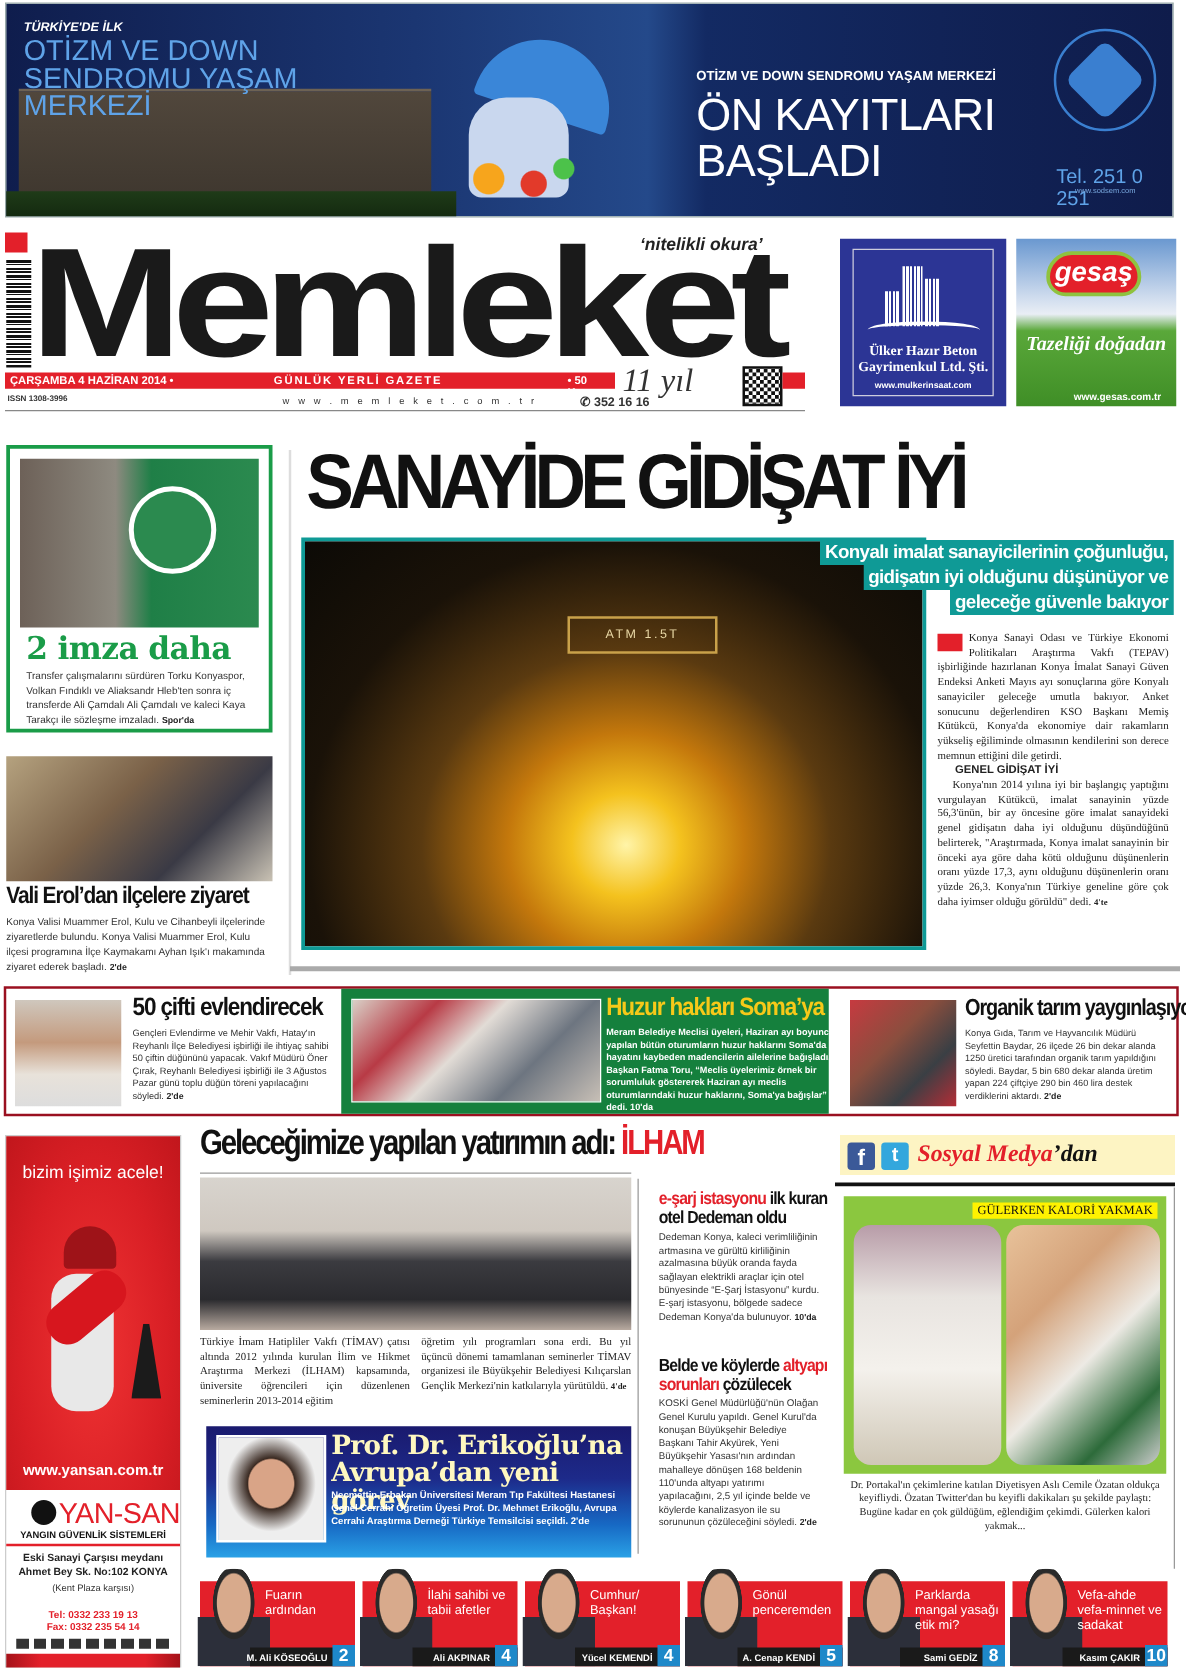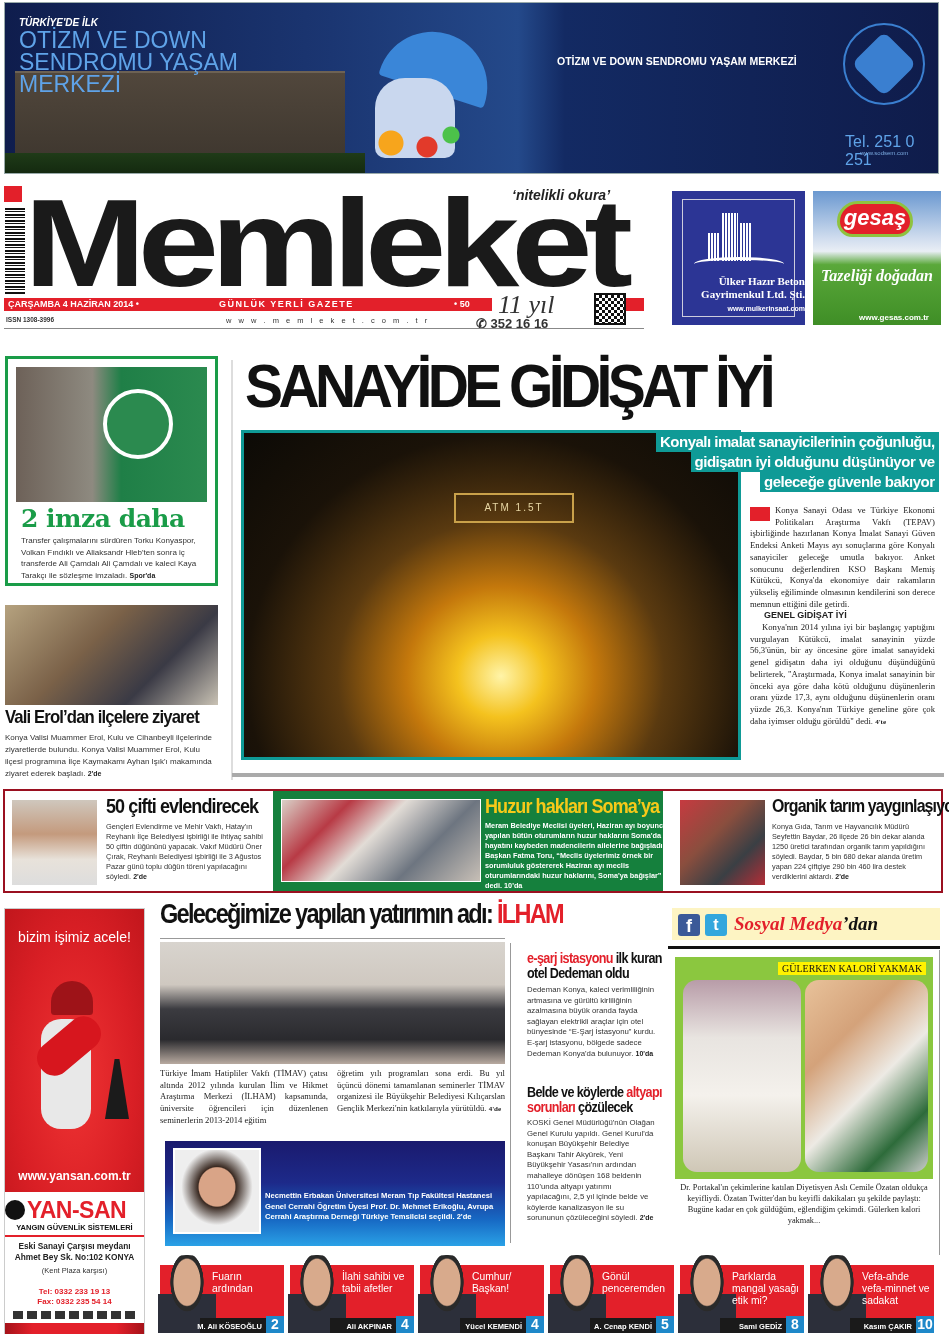--- a/index.html
+++ b/index.html
@@ -25,26 +25,26 @@
 .barcode{left:5px;top:208px;width:20px;height:86px;background:repeating-linear-gradient(180deg,#111 0 2px,#fff 2px 3px,#111 3px 4px,#fff 4px 6px)}
 #logo{left:24px;top:172px;font-size:124px;font-weight:bold;letter-spacing:-7px;color:#1a1a1a;transform:scaleX(1.18);transform-origin:left top;font-family:"Liberation Sans",sans-serif}
 #slogan{left:512px;top:187px;font-style:italic;font-weight:bold;font-size:14px;color:#222}
 #redbar{left:4px;top:298px;width:488px;height:13px;background:#e3202a;color:#fff;font-size:9px;font-weight:bold}
 #redbar .date{left:4px;top:1px}
 #redbar .type{left:215px;top:1px;letter-spacing:1.5px}
 #redbar .price{left:450px;top:1px}
 #redbar2{left:626px;top:298px;width:18px;height:13px;background:#e3202a}
 #issn{left:6px;top:316px;font-size:6.5px;color:#333;font-weight:bold}
 #web{left:226px;top:316px;font-size:7.5px;letter-spacing:2.5px;color:#333}
-#phone{left:476px;top:316px;font-size:13px;font-weight:bold;color:#333}
+#phone{left:464px;top:316px;font-size:10px;font-weight:bold;color:#333}
 #yil{left:498px;top:290px;font-size:26px;font-style:italic;font-family:"Liberation Serif",serif;color:#333}
 #qr{left:594px;top:293px;width:32px;height:32px;background:repeating-conic-gradient(#111 0 25%,#fff 0 50%) 0 0/6px 6px;border:2px solid #111}
 #mastline{left:4px;top:328px;width:640px;height:1px;background:#888}
 
-#ad-ulker{left:672px;top:191px;width:133px;height:134px;background:#2c3595;color:#fff;text-align:right;font-family:"Liberation Serif",serif}
+#ad-ulker{left:672px;top:191px;width:133px;height:134px;background:#2c3595;color:#fff;text-align:center;font-family:"Liberation Serif",serif}
 #ad-ulker .frame{position:absolute;left:10px;top:8px;width:113px;height:118px;border:1px solid #ccd}
 #ad-ulker .tower{position:absolute;left:50px;top:22px;width:16px;height:48px;background:repeating-linear-gradient(90deg,#fff 0 2px,#2c3595 2px 3px)}
 #ad-ulker .tower2{position:absolute;left:68px;top:32px;width:12px;height:38px;background:repeating-linear-gradient(90deg,#fff 0 2px,#2c3595 2px 3px)}
 #ad-ulker .tower3{position:absolute;left:36px;top:42px;width:12px;height:28px;background:repeating-linear-gradient(90deg,#fff 0 2px,#2c3595 2px 3px)}
 #ad-ulker .arc{position:absolute;left:22px;top:66px;width:90px;height:14px;border-top:3px solid #fff;border-radius:50% 50% 0 0}
 #ad-ulker .name{position:absolute;left:0;top:84px;width:100%;font-weight:bold;font-size:11px;line-height:13px}
 #ad-ulker .url{position:absolute;left:0;top:114px;width:100%;font-size:7px;font-weight:bold;font-family:"Liberation Sans",sans-serif}
 #ad-gesas{left:813px;top:191px;width:128px;height:134px;background:linear-gradient(180deg,#6a98d0 0%,#cfdcee 35%,#e9eef5 45%,#5aa83a 55%,#3f8e26 100%);text-align:center}
 #ad-gesas .brand{position:absolute;left:24px;top:10px;width:76px;height:36px;background:#e3202a;border:3px solid #8fc23f;border-radius:40px 40px 30px 30px;color:#fff;font-weight:bold;font-style:italic;font-size:22px;line-height:28px}
 #ad-gesas .tag{position:absolute;left:0;top:76px;width:100%;color:#fff;font-style:italic;font-family:"Liberation Serif",serif;font-size:16px;line-height:17px;font-weight:bold}
@@ -85,21 +85,21 @@
 #s3 p{left:772px;top:822px;width:165px;font-size:7.3px;line-height:10px;color:#333}
 
 #yansan{left:4px;top:908px;width:141px;height:426px;border:1px solid #ccc}
 #yansan .red{position:absolute;left:0;top:0;width:139px;height:283px;background:radial-gradient(ellipse at 50% 60%,#ef3333 0%,#d91f25 60%,#c1161c 100%)}
 #yansan .slogan{position:absolute;left:0;top:20px;width:100%;text-align:center;color:#fff;font-size:14px}
 #yansan .head{position:absolute;left:46px;top:72px;width:42px;height:34px;background:#9e1318;border-radius:24px 24px 4px 4px}
 #yansan .body{position:absolute;left:36px;top:110px;width:50px;height:110px;background:#e8e8e8;border-radius:20px}
 #yansan .ext{position:absolute;left:28px;top:120px;width:72px;height:34px;background:#d7161e;border-radius:16px;transform:rotate(-40deg)}
 #yansan .nozzle{position:absolute;left:100px;top:150px;width:24px;height:60px;background:#1b1b1b;clip-path:polygon(40% 0,60% 0,100% 100%,0 100%)}
 #yansan .url{position:absolute;left:0;top:260px;width:100%;text-align:center;color:#fff;font-weight:bold;font-size:12px}
-#yansan .brand{position:absolute;left:0;top:288px;width:100%;text-align:left;color:#e3202a;font-weight:bold;font-size:23px;letter-spacing:-0.5px}
+#yansan .brand{position:absolute;left:0;top:288px;width:100%;text-align:right;color:#e3202a;font-weight:normal;font-size:23px;letter-spacing:-0.5px}
 #yansan .brand i{display:inline-block;width:20px;height:20px;background:#111;border-radius:50%;vertical-align:-2px;margin-right:2px}
 #yansan .sub{position:absolute;left:0;top:314px;width:100%;text-align:center;font-size:7.5px;font-weight:bold;color:#111}
 #yansan .rline{position:absolute;left:0;top:326px;width:100%;height:2px;background:#e3202a}
 #yansan .addr{position:absolute;left:0;top:332px;width:100%;text-align:center;font-size:8.3px;font-weight:bold;color:#222;line-height:11px}
 #yansan .note{position:absolute;left:0;top:357px;width:100%;text-align:center;font-size:7.5px;color:#333}
 #yansan .tel{position:absolute;left:0;top:378px;width:100%;text-align:center;font-size:8px;font-weight:bold;color:#e3202a;line-height:10px}
 #yansan .icons{position:absolute;left:8px;top:402px;width:124px;height:8px;background:repeating-linear-gradient(90deg,#333 0 10px,#fff 10px 14px)}
 #yansan .foot{position:absolute;left:0;top:414px;width:100%;height:11px;background:linear-gradient(90deg,#a51219,#e3202a 20%,#e3202a 80%,#a51219)}
 
 #ilham-h{left:160px;top:898px;font-size:28px;font-weight:bold;letter-spacing:-2px;color:#111;transform:scaleX(0.84);transform-origin:left top;white-space:nowrap}
@@ -146,20 +146,24 @@
 
 <div id="topad" class="abs">
   <div class="abs bldg"></div>
   <div class="abs lawn"></div>
   <div class="abs umb"></div>
   <div class="abs kidbody"></div>
   <div class="abs splat"></div>
   <div class="abs kicker">TÜRKİYE'DE İLK</div>
   <div class="abs title">OTİZM VE DOWN SENDROMU YAŞAM MERKEZİ</div>
   <div class="abs sub">OTİZM VE DOWN SENDROMU YAŞAM MERKEZİ</div>
+  <div class="abs big">
+      <div>ÖN KAYITLARI</div>
+      <div>BAŞLADI</div>
+    </div>
   <div class="abs logo">
       <div class="inner"></div>
     </div>
   <div class="abs tel">Tel. 251 0 251</div>
   <div class="abs web">www.sodsem.com</div>
 </div>
 
 <div class="abs redsq"></div>
 <div class="abs barcode"></div>
 <div id="logo" class="abs">Memleket</div>
@@ -263,20 +267,24 @@
 </div>
 
 <div id="ilham-h" class="abs"><span>Geleceğimize yapılan yatırımın adı: </span><span class="red">İLHAM</span></div>
 <div id="ilham-line" class="abs"></div>
 <div id="ilham-photo" class="abs"></div>
 <p id="ilham-p1" class="abs">Türkiye İmam Hatipliler Vakfı (TİMAV) çatısı altında 2012 yılında kurulan İlim ve Hikmet Araştırma Merkezi (İLHAM) kapsamında, üniversite öğrencileri için düzenlenen seminerlerin 2013-2014 eğitim</p>
 <p id="ilham-p2" class="abs"><span>öğretim yılı programları sona erdi. Bu yıl üçüncü dönemi tamamlanan seminerler TİMAV organizesi ile Büyükşehir Belediyesi Kılıçarslan Gençlik Merkezi'nin katkılarıyla yürütüldü.</span> <span class="ref">4'de</span></p>
 
 <div id="prof" class="abs">
   <div class="photo"></div>
+  <h3>
+      <div>Prof. Dr. Erikoğlu’na</div>
+      <div>Avrupa’dan yeni görev</div>
+    </h3>
   <p><span>Necmettin Erbakan Üniversitesi Meram Tıp Fakültesi Hastanesi Genel Cerrahi Öğretim Üyesi Prof. Dr. Mehmet Erikoğlu, Avrupa Cerrahi Araştırma Derneği Türkiye Temsilcisi seçildi.</span> <span>2'de</span></p>
 </div>
 
 <div id="mr-sep" class="abs"></div>
 <div id="esarj-h" class="abs"><span class="red">e-şarj istasyonu</span><span> ilk kuran otel Dedeman oldu</span></div>
 <p id="esarj-p" class="abs"><span>Dedeman Konya, kaleci verimliliğinin artmasına ve gürültü kirliliğinin azalmasına büyük oranda fayda sağlayan elektrikli araçlar için otel bünyesinde “E-Şarj İstasyonu” kurdu. E-şarj istasyonu, bölgede sadece Dedeman Konya'da bulunuyor.</span> <span class="ref">10'da</span></p>
 <div id="belde-h" class="abs"><span>Belde ve köylerde </span><span class="red">altyapı sorunları</span><span> çözülecek</span></div>
 <p id="belde-p" class="abs"><span>KOSKİ Genel Müdürlüğü'nün Olağan Genel Kurulu yapıldı. Genel Kurul'da konuşan Büyükşehir Belediye Başkanı Tahir Akyürek, Yeni Büyükşehir Yasası'nın ardından mahalleye dönüşen 168 beldenin 110'unda altyapı yatırımı yapılacağını, 2,5 yıl içinde belde ve köylerde kanalizasyon ile su sorununun çözüleceğini söyledi.</span> <span class="ref">2'de</span></p>
 
 <div id="social-head" class="abs">

